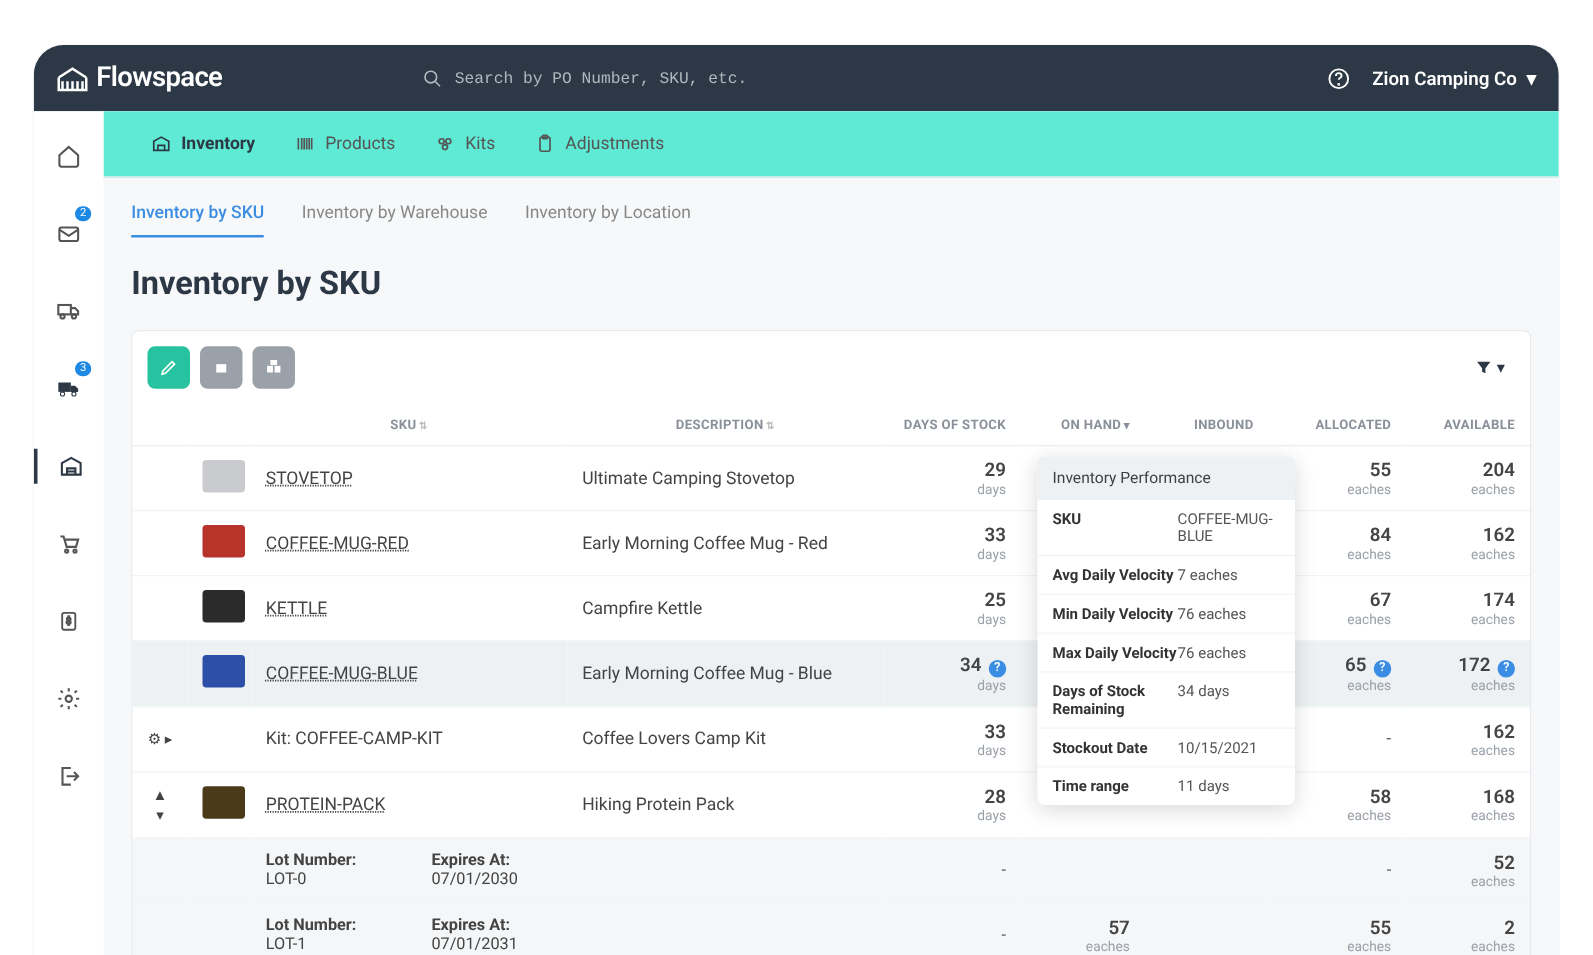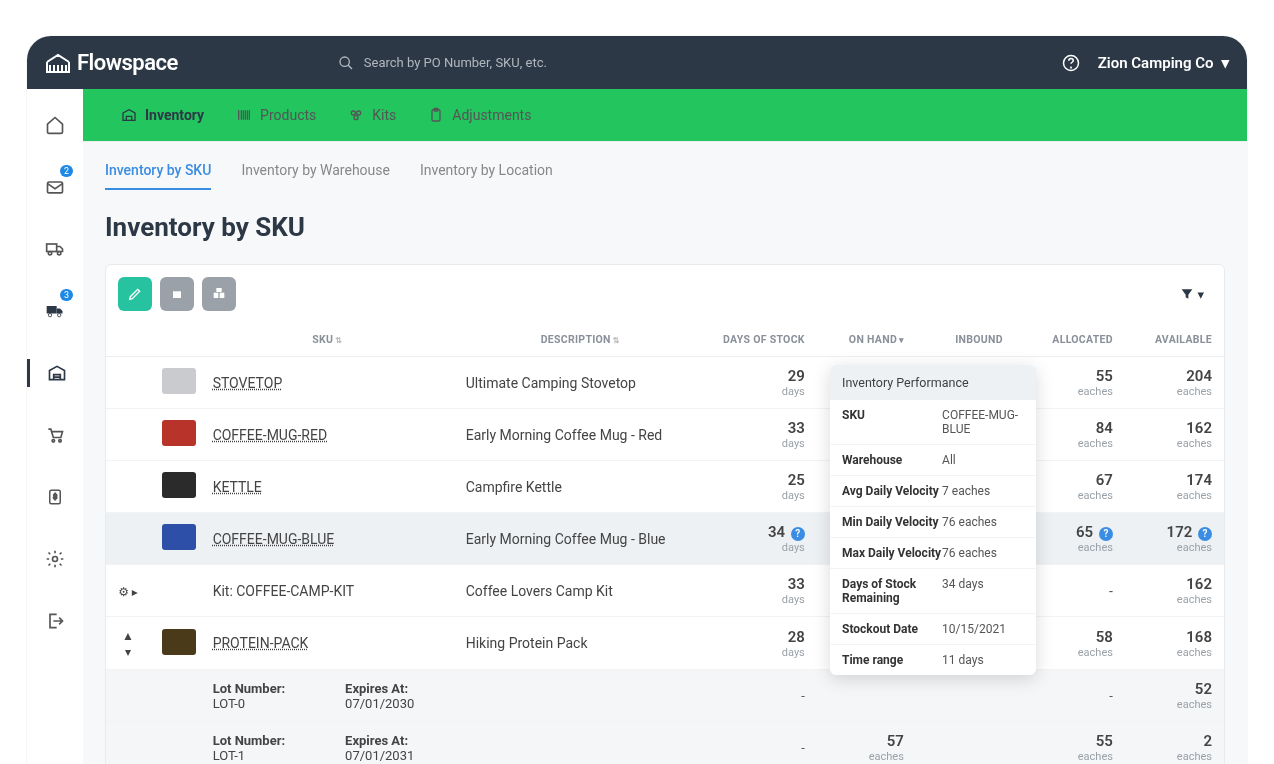--- a/index.html
+++ b/index.html
@@ -1,31 +1,31 @@
 <!DOCTYPE html>
 <html><head>
 <meta charset="utf-8">
 <style>
 * { box-sizing: border-box; margin: 0; padding: 0; }
 body { font-family: -apple-system, BlinkMacSystemFont, "Segoe UI", Roboto, Helvetica, Arial, sans-serif; background: #fff; color: #333; font-size: 13px; }
 .app { width: 1220px; margin: 36px auto; border-radius: 24px; overflow: hidden; box-shadow: 0 0 0 1px rgba(0,0,0,0.03); }
 .topbar { background: #2c3845; display: flex; align-items: center; padding: 14px 18px; color: #fff; }
 .logo { display: flex; align-items: center; font-size: 22px; font-weight: 600; letter-spacing: -0.5px; }
 .logo svg { margin-right: 6px; }
-.search { margin-left: 160px; display: flex; align-items: center; color: #b0b7bf; }
+.search { margin-left: 160px; display: flex; align-items: center; color: #b0b7bf; font-family: Liberation Mono, monospace; }
 .search svg { margin-right: 10px; }
 .topbar-right { margin-left: auto; display: flex; align-items: center; gap: 18px; justify-content: center; }
 .company { display: flex; align-items: center; gap: 8px; font-weight: 600; font-size: 15px; }
 .body { display: flex; }
 .vnav { width: 56px; background: #fff; display: flex; flex-direction: column; align-items: center; padding-top: 22px; gap: 34px; }
 .vnav-item { width: 56px; height: 28px; display: flex; align-items: center; justify-content: center; position: relative; color: #555; }
 .vnav-item.active { border-left: 3px solid #2c3845; }
 .badge { position: absolute; top: -8px; right: 10px; background: #1e88e5; color: #fff; font-size: 9px; border-radius: 8px; padding: 1px 4px; min-width: 12px; text-align: center; }
 .main { flex: 1; background: #f7f8f9; min-height: 660px; }
-.tabs1 { background: #22c55e; display: flex; align-items: center; padding: 0 22px; border-bottom: 1px solid #eceef0; }
+.tabs1 { background: #5eead4; display: flex; align-items: center; padding: 0 22px; border-bottom: 1px solid #eceef0; }
 .tab1 { display: flex; align-items: center; gap: 8px; padding: 18px 16px; font-size: 14px; color: #555; cursor: pointer; }
 .tab1.active { font-weight: 700; color: #2c3845; }
 .tabs2 { display: flex; gap: 30px; padding: 14px 22px 0 22px; font-size: 14px; color: #888; }
 .tab2 { padding: 6px 0 10px 0; cursor: pointer; }
 .tab2.active { color: #3a8de2; border-bottom: 2px solid #3a8de2; font-weight: 500; }
 .title { font-size: 26px; font-weight: 700; color: #2c3845; padding: 22px 22px; }
 .panel { background: #fff; margin: 0 22px 40px 22px; border: 1px solid #e8eaec; border-radius: 6px; }
 .toolbar { display: flex; align-items: center; padding: 12px; }
 .tbtn { width: 34px; height: 34px; border-radius: 6px; display: flex; align-items: center; justify-content: center; margin-right: 8px; background: #9aa1a8; color: #fff; cursor: pointer; }
 .tbtn.primary { background: #27c3a0; }
@@ -384,24 +384,20 @@
         </table>
 
         <div class="popover" id="popover" style="left:724px; top:100px;">
           <div class="pop-head">Inventory Performance</div>
           <div id="pop-rows">
               <div class="pop-row">
                 <div class="k">SKU</div>
                 <div class="v">COFFEE-MUG-BLUE</div>
               </div>
               <div class="pop-row">
-                <div class="k">Warehouse</div>
-                <div class="v">All</div>
-              </div>
-              <div class="pop-row">
                 <div class="k">Avg Daily Velocity</div>
                 <div class="v">7 eaches</div>
               </div>
               <div class="pop-row">
                 <div class="k">Min Daily Velocity</div>
                 <div class="v">76 eaches</div>
               </div>
               <div class="pop-row">
                 <div class="k">Max Daily Velocity</div>
                 <div class="v">76 eaches</div>

